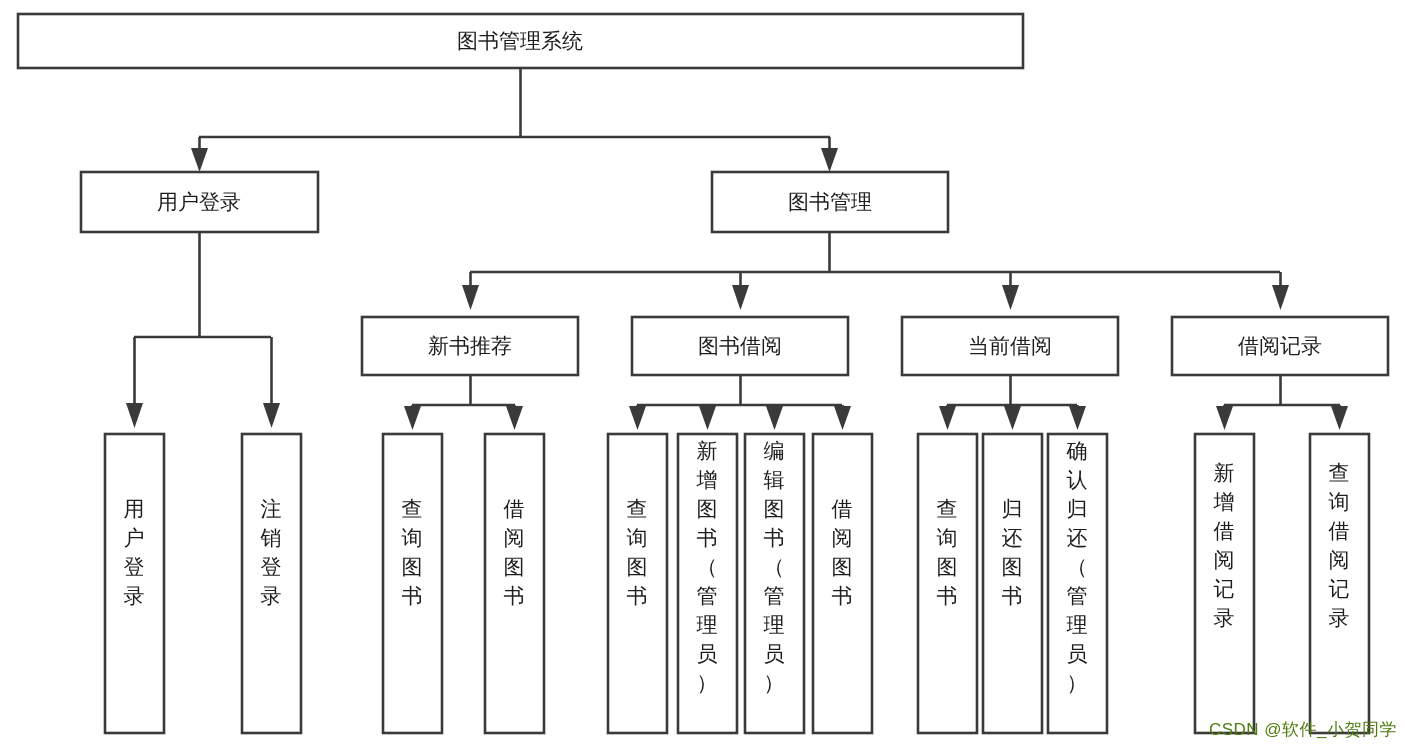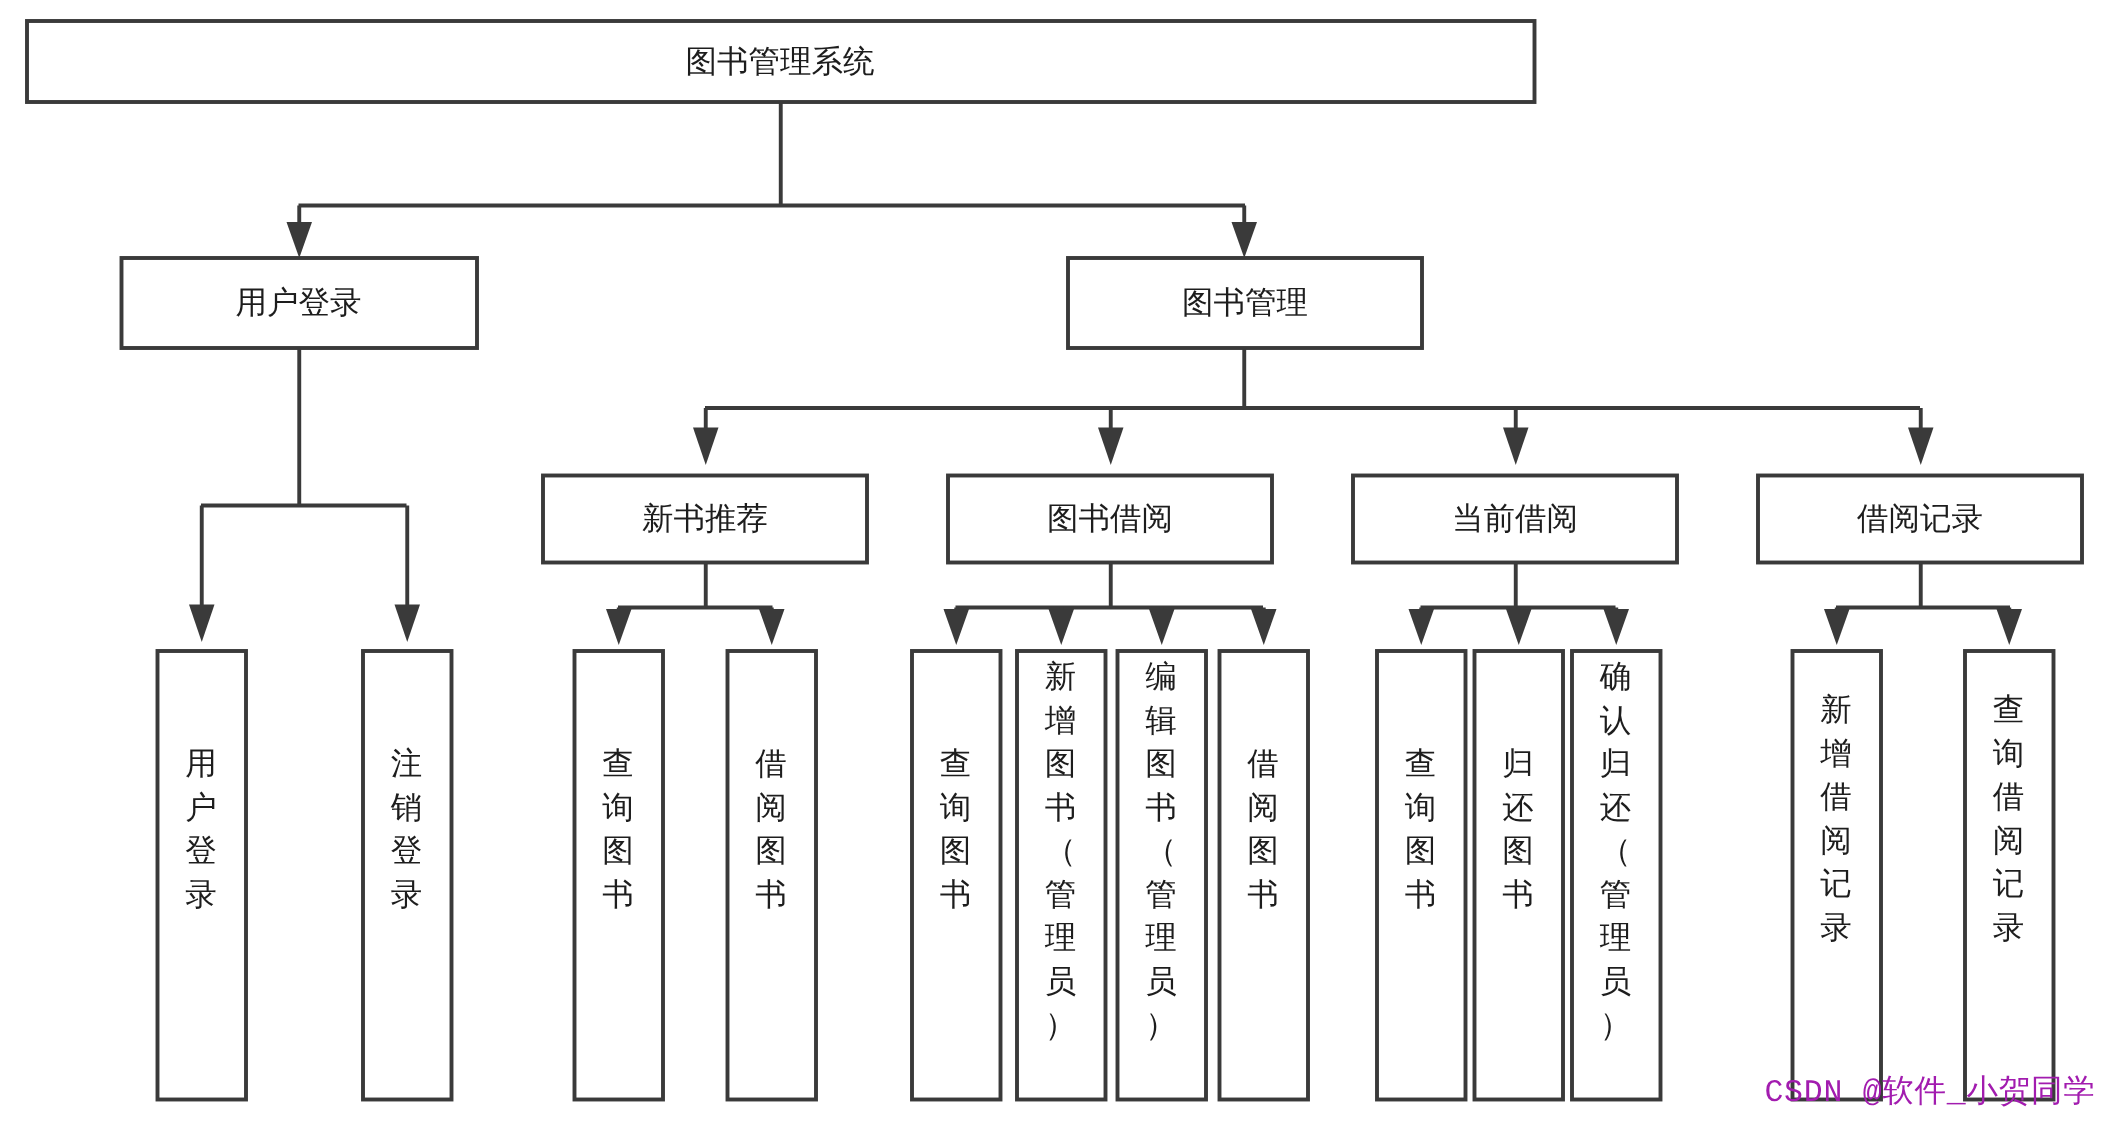--- a/index.html
+++ b/index.html
@@ -47,23 +47,23 @@
   .node-label-v {
     font-family: "DejaVu Sans", "Liberation Sans", sans-serif;
     font-size: 21px;
     fill: #1d1d1d;
     text-anchor: middle;
   }
   .watermark {
     position: absolute;
     right: 8px;
     bottom: 6px;
-    font-family: Liberation Mono, monospace;
-    font-size: 21px;
-    color: #a21caf;
+    font-family: Liberation Sans, sans-serif;
+    font-size: 17px;
+    color: #4d7c0f;
     letter-spacing: 0.5px;
     white-space: nowrap;
     user-select: none;
   }
 </style>
 </head>
 <body>
 
 <div id="stage">
 

